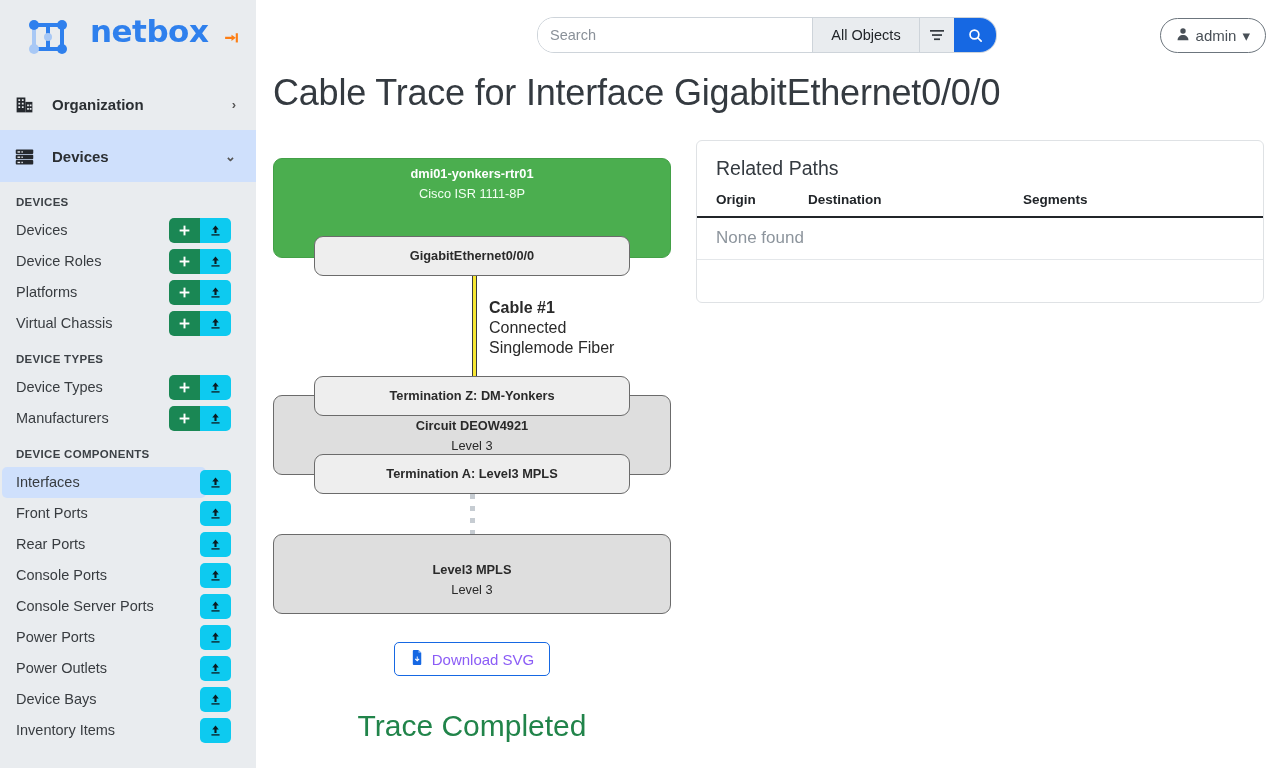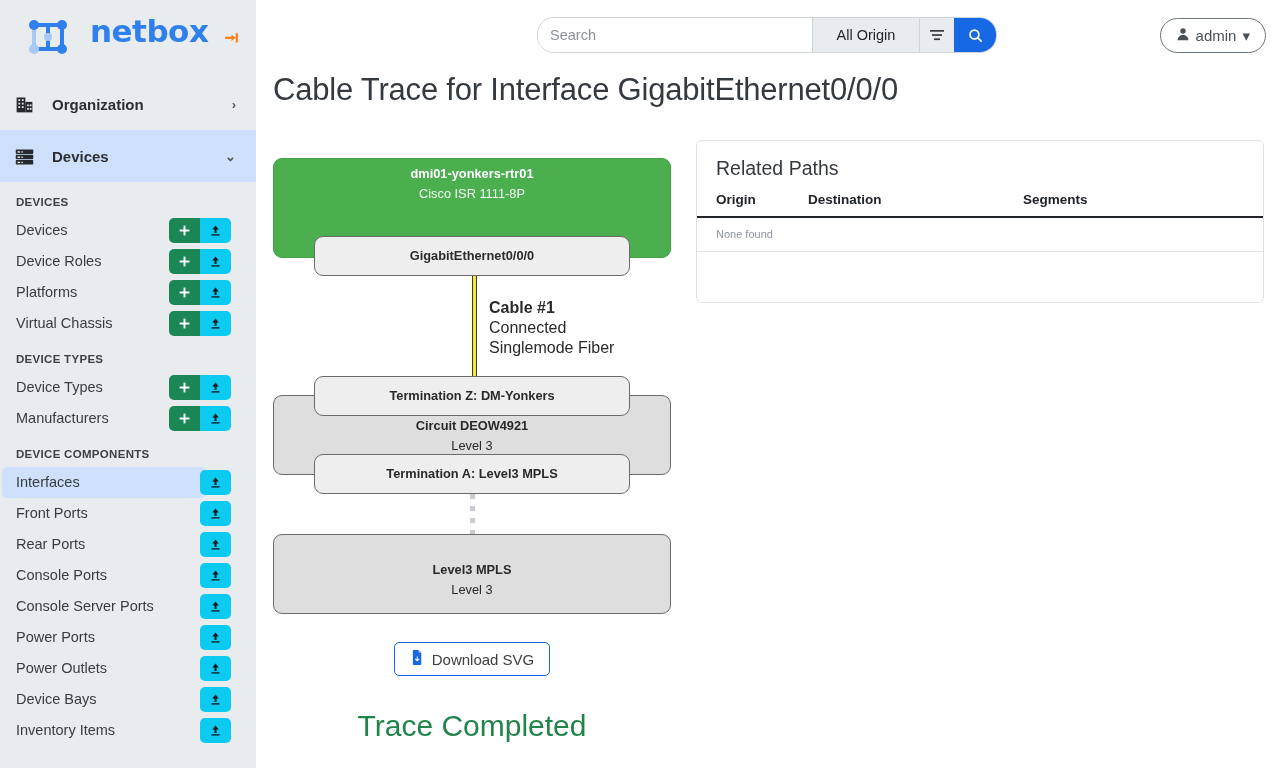--- a/index.html
+++ b/index.html
@@ -134,21 +134,21 @@
   }
 
   
   #main {
     position: absolute; left: 256px; top: 70px;
     width: 1024px; height: 698px;
     background: #fff;
   }
   #page-title {
     position: absolute; left: 17px; top: 2px;
-    font-size: 31px; font-weight: 400; color: #343a40;
+    font-size: 36px; font-weight: 400; color: #343a40;
     letter-spacing: -0.2px;
     white-space: nowrap;
   }
 
   
   #trace {
     position: absolute; left: 17px; top: 88px;
     width: 398px;
   }
   .tnode {
@@ -223,21 +223,21 @@
     background: #dedede;
     height: 80px;
     padding-top: 25px;
     margin-top: -8px;
   }
 
   .dl-wrap { text-align: center; margin-top: 28px; }
   .dl-btn {
     display: inline-flex; align-items: center; gap: 7px;
     border: 1px solid #1668e3; border-radius: 5px;
-    background: #fff; color: #404040;
+    background: #fff; color: #8b5cf6;
     font-size: 15px; padding: 7px 15px;
     cursor: pointer;
     font-family: "Liberation Sans", sans-serif;
   }
   .trace-done {
     text-align: center;
     margin-top: 33px;
     font-size: 30px; color: #21844a; font-weight: 400;
   }
 
@@ -255,21 +255,21 @@
   }
   .rp-table { width: 100%; border-collapse: collapse; margin-top: 12px; }
   .rp-table th {
     text-align: left;
     font-size: 13.5px; font-weight: 700; color: #212529;
     padding: 0 0 9px 0;
     border-bottom: 2px solid #212529;
   }
   .rp-table th:first-child { padding-left: 19px; }
   .rp-table td {
-    font-size: 11px; color: #8d959d;
+    font-size: 17px; color: #8d959d;
     padding: 10px 0 11px 0;
     border-bottom: 1px solid #e4e7ea;
   }
   .rp-table td:first-child { padding-left: 19px; }
   .rp-col-dest { width: 215px; }
   .rp-col-seg  { width: 240px; }
 </style>
 </head>
 <body>
 
@@ -564,21 +564,21 @@
             </svg>
           </span>
         </span>
       </div>
     </div>
 </div>
 
 <div id="topbar">
   <div class="searchwrap">
     <input class="search-input" type="text" placeholder="Search" style="">
-    <div class="obj-sel">All Origin</div>
+    <div class="obj-sel">All Objects</div>
     <div class="filter-btn">
       <svg width="16" height="16" viewBox="0 0 16 16" fill="#343a40">
         <rect x="1" y="3" width="14" height="1.7"></rect>
         <rect x="3" y="7.2" width="10" height="1.7"></rect>
         <rect x="5" y="11.4" width="6" height="1.7"></rect>
       </svg>
     </div>
     <div class="search-btn">
       <svg width="17" height="17" viewBox="0 0 24 24" fill="none" stroke="#fff" stroke-width="2.4">
         <circle cx="10.5" cy="10.5" r="6.2"></circle>

